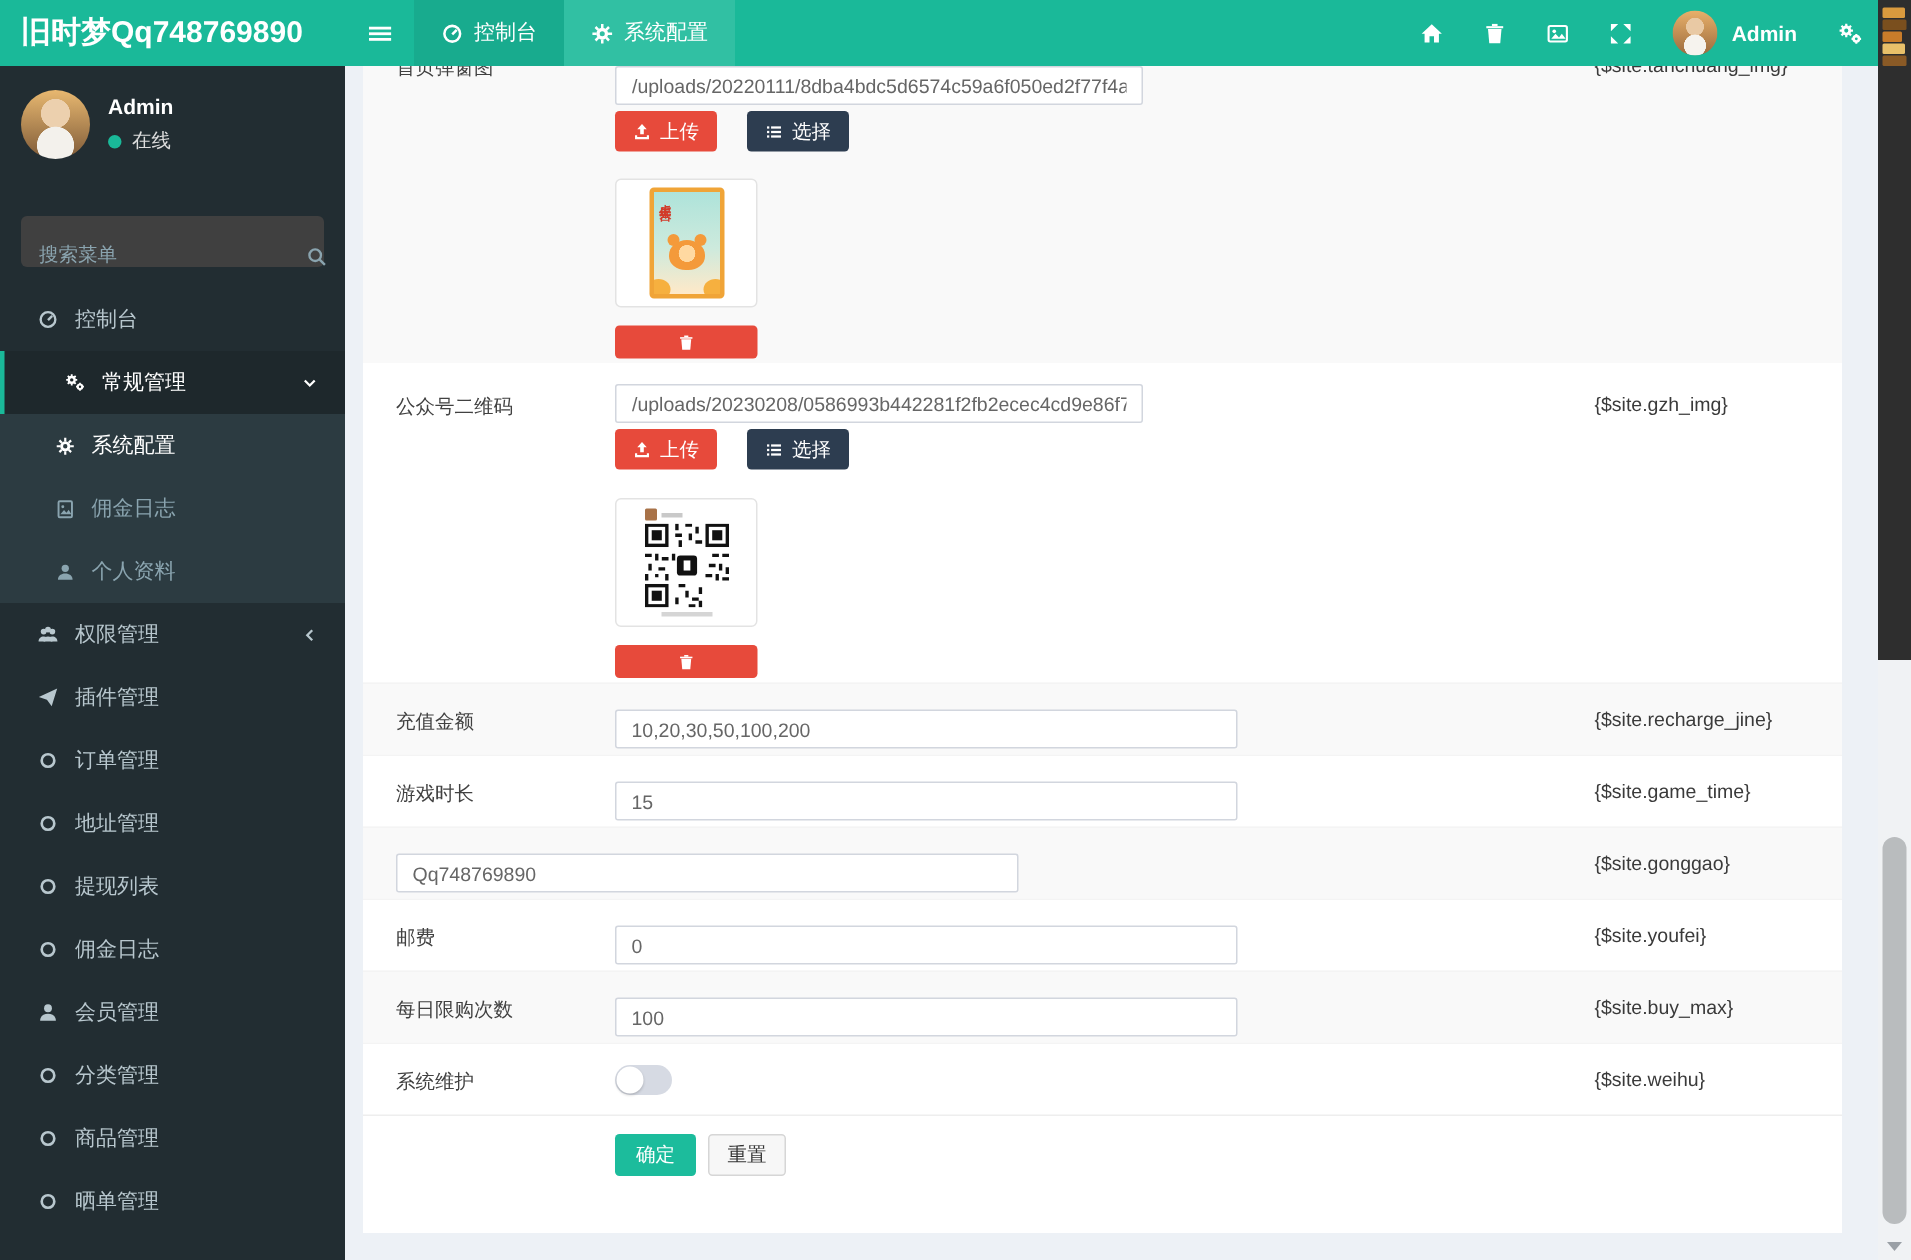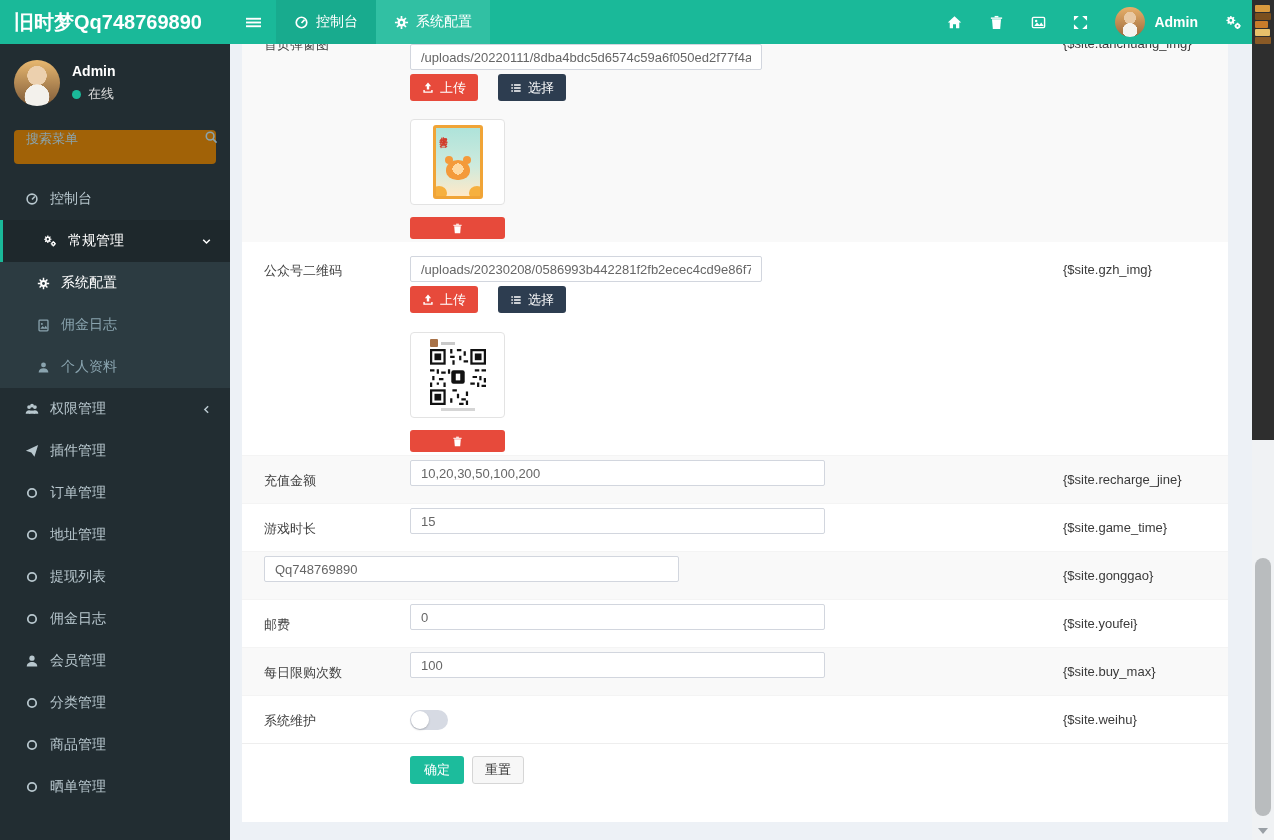--- a/index.html
+++ b/index.html
@@ -38,21 +38,21 @@
   
   .sidebar{position:absolute;left:0;top:44px;width:230px;height:796px;background:#222d32;z-index:55;}
   .user-panel{display:flex;align-items:center;gap:12px;padding:16px 14px 14px 14px;}
   .avatar-lg{width:46px;height:46px;border-radius:50%;flex:none;background:
       radial-gradient(circle at 50% 80%, #f3f1ec 0 28%, transparent 29%),
       radial-gradient(circle at 50% 34%, #ecd0ae 0 25%, transparent 26%),
       linear-gradient(180deg,#e8b870,#7e5a38);}
   .user-name{color:#fff;font-size:14px;font-weight:bold;margin-bottom:6px;}
   .user-status{display:flex;align-items:center;gap:7px;color:#ddd;font-size:13px;}
   .dot{width:9px;height:9px;border-radius:50%;background:#1ab999;}
-  .search-box{margin:10px 14px 14px 14px;height:34px;background:#a16207;border-radius:4px;display:flex;align-items:flex-start;padding:0 10px;}
+  .search-box{margin:24px 14px 14px 14px;height:34px;background:#404040;border-radius:4px;display:flex;align-items:flex-end;padding:0 10px;}
   .search-box input{flex:1;background:transparent;border:none;outline:none;color:#ccc;font-size:13px;font-family:inherit;}
   .search-box input::placeholder{color:#8aa4af;}
   .search-ic{width:14px;height:14px;color:#8aa4af;flex:none;cursor:pointer;}
   .menu{margin-top:8px;}
   .mitem{position:relative;display:flex;align-items:center;gap:11px;height:42px;padding-left:22px;color:#b8c7ce;font-size:14px;cursor:pointer;border-left:3px solid transparent;box-sizing:border-box;}
   .mitem.active{background:#1e282c;border-left-color:#1ab999;color:#fff;padding-left:40px;}
   .mi{width:14px;height:14px;flex:none;}
   .mchev{width:11px;height:11px;margin-left:auto;margin-right:18px;flex:none;}
   .submenu{background:#2c3b41;}
   .sitem{display:flex;align-items:center;gap:11px;height:42px;padding-left:37px;color:#8aa4af;font-size:14px;cursor:pointer;}
@@ -100,21 +100,21 @@
 
   
   .qrwrap{display:flex;flex-direction:column;align-items:center;}
   .qrhead{display:flex;align-items:center;gap:3px;align-self:flex-start;margin-bottom:2px;}
   .qrhead .ha{width:8px;height:8px;background:#a87248;border-radius:1px;}
   .qrhead .ht{width:14px;height:3px;background:#c9c9c9;}
   .qrcap{width:34px;height:3px;background:#d5d5d5;margin-top:3px;}
 
   .srow{height:48px;border-top:1px solid #f4f4f4;}
   .srow .flabel{padding-top:16px;}
-  .srow .finput{margin-top:4px;}
+  .srow .finput{margin-top:17px;}
   .srow .fvar{top:16px;}
   .srow.alt{background:#f9f9f9;}
 
   .toggle{position:relative;width:38px;height:20px;margin-top:14px;background:#d6dae3;border-radius:10px;cursor:pointer;}
   .knob{position:absolute;left:1px;top:1px;width:18px;height:18px;background:#fff;border-radius:50%;box-shadow:0 1px 2px rgba(0,0,0,.2);}
 
   .footer{border-top:1px solid #eeeeee;padding:12px 0 0 168px;display:flex;gap:8px;}
   .btn-confirm{height:28px;padding:0 14px;background:#1cbc9c;border:none;border-radius:3px;color:#fff;font-size:13px;font-family:inherit;cursor:pointer;}
   .btn-reset{height:28px;padding:0 12px;background:#f7f7f7;border:1px solid #d6d6d6;border-radius:3px;color:#333;font-size:13px;font-family:inherit;cursor:pointer;}
 

